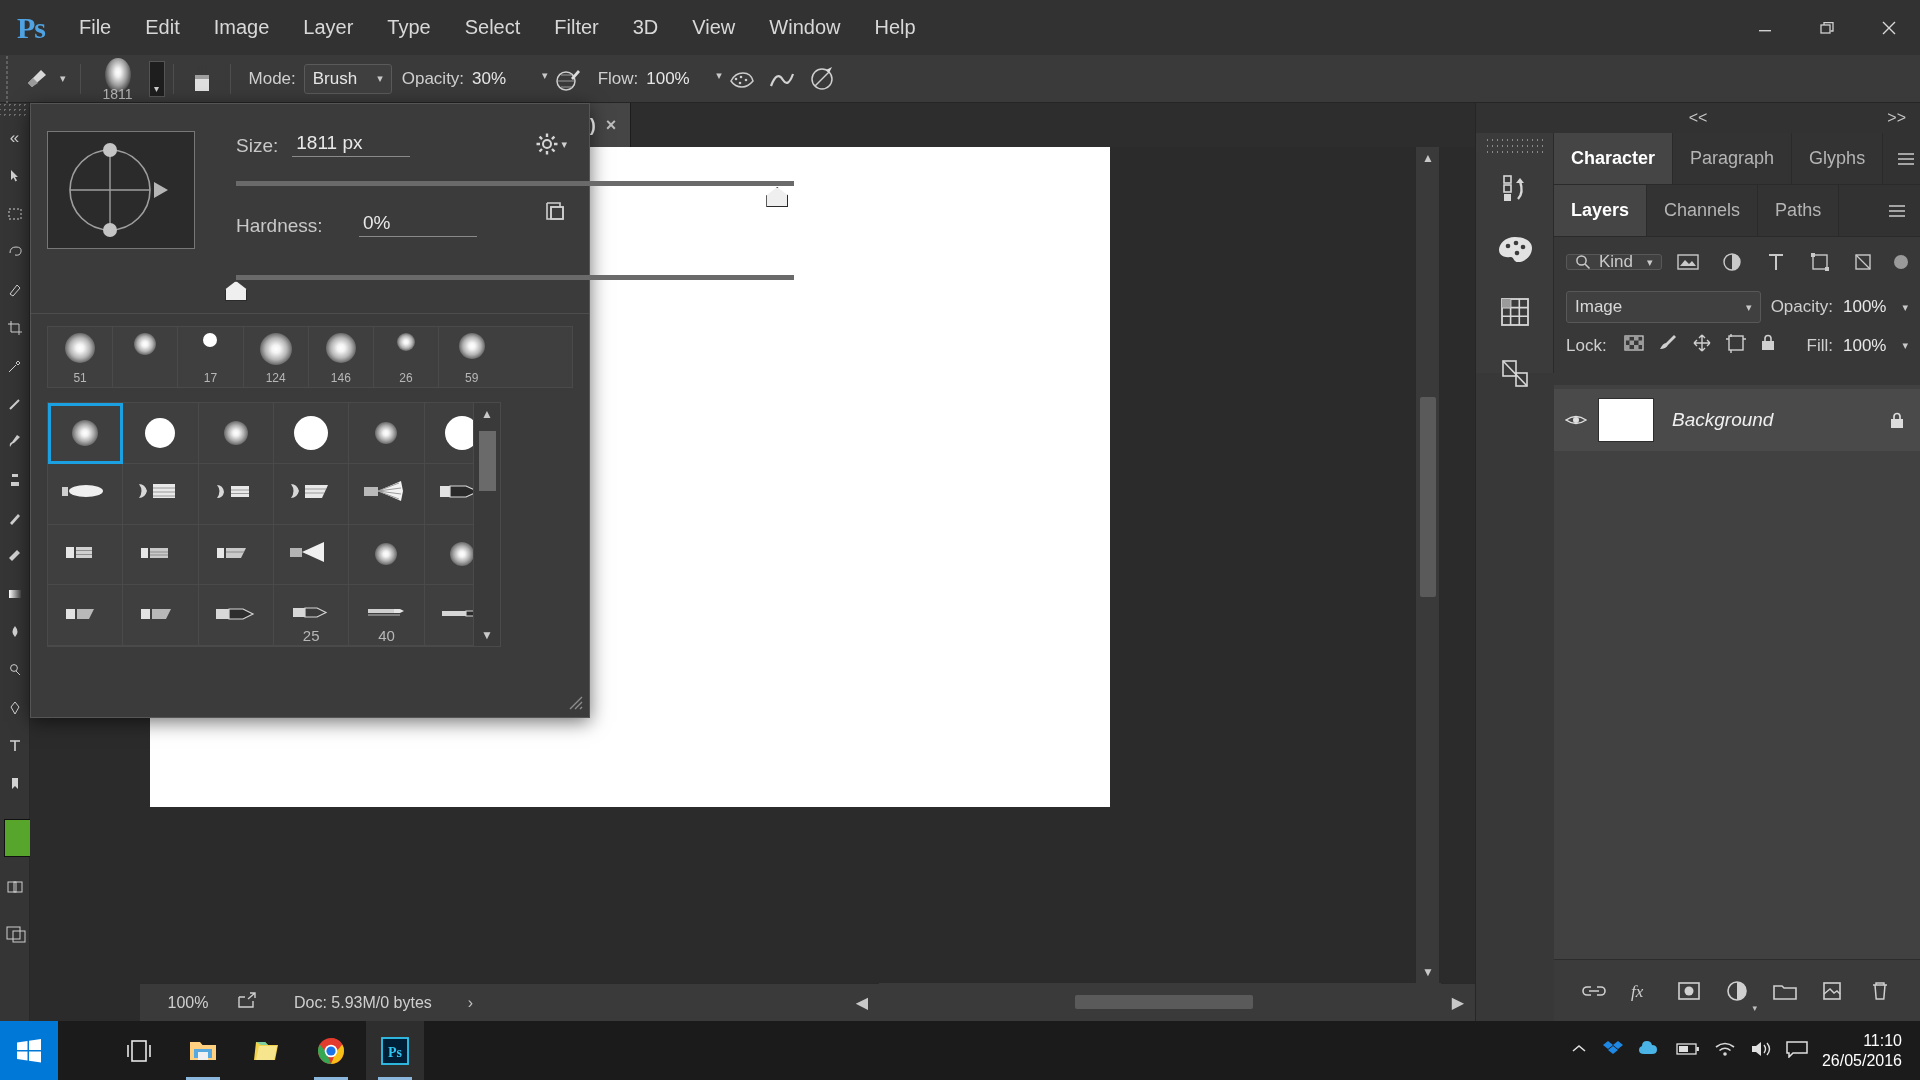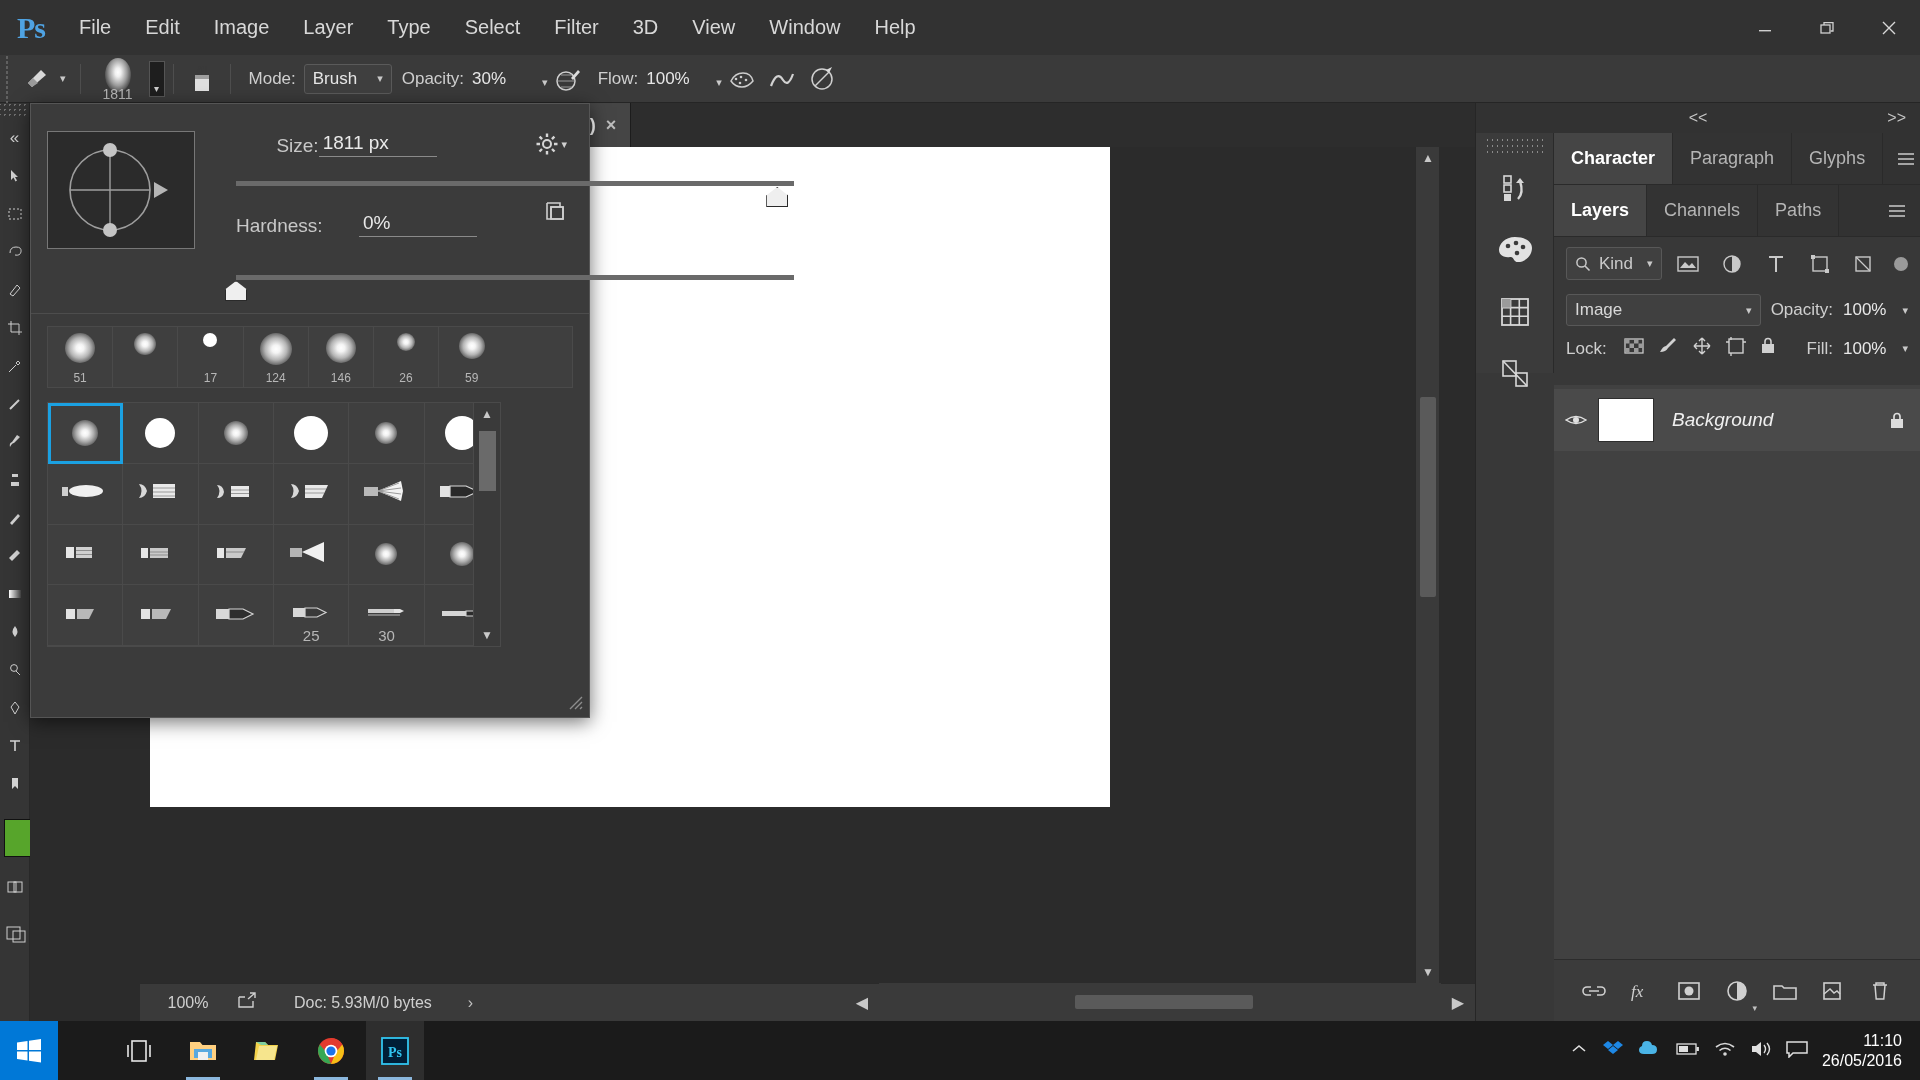--- a/index.html
+++ b/index.html
@@ -65,21 +65,21 @@
   .opt-label{ font-size:17px; color:#cfcfcf; margin:0 8px 0 10px; white-space:nowrap; }
   .opt-select{
     background:#3f3f3f; border:1px solid #5a5a5a; border-radius:3px; height:30px;
     display:flex; align-items:center; padding:0 8px; color:#e6e6e6; font-size:17px;
     min-width:60px; justify-content:space-between; gap:14px;
   }
   .opt-value{
     font-size:17px; color:#e6e6e6; min-width:48px;
   }
   .opt-num{
-    display:flex; align-items:flex-end; gap:16px;
+    display:flex; align-items:flex-start; gap:16px;
   }
   .iconbtn{
     width:40px; height:40px; display:flex; align-items:center; justify-content:center;
   }
 
   
   .toolbar{
     position:absolute; top:103px; left:0; width:30px; bottom:59px;
     background:#353535; border-right:1px solid #282828;
   }
@@ -150,21 +150,21 @@
   .tabrow{ display:flex; align-items:stretch; height:52px; background:#323232; border-bottom:1px solid #2a2a2a; }
   .ptab{
     display:flex; align-items:center; padding:0 17px; font-size:18px; color:#b5b5b5; background:#333333;
     border-right:1px solid #2a2a2a; white-space:nowrap;
   }
   .ptab.active{ background:#454545; color:#ffffff; font-weight:bold; }
   .tabrow .menuicon{ margin-left:auto; display:flex; align-items:center; padding:0 14px; color:#cacaca; }
 
   .filterrow{ display:flex; align-items:center; padding:10px 12px; gap:10px; }
   .kindsel{
-    flex:1; height:33px; background:#404040; border:1px solid #585858; border-radius:3px;
+    flex:1; height:16px; background:#404040; border:1px solid #585858; border-radius:3px;
     display:flex; align-items:center; padding:0 8px; gap:8px; color:#c9c9c9; font-size:17px;
     justify-content:space-between;
   }
   .kindsel .left{ display:flex; align-items:center; gap:8px; }
   .fi{ width:34px; height:30px; display:flex; align-items:center; justify-content:center; color:#cfcfcf; }
   .togglecircle{ width:14px; height:14px; border-radius:50%; background:#9a9a9a; margin-left:4px; }
 
   .bmrow{ display:flex; align-items:center; padding:4px 12px 8px 12px; gap:10px; }
   .bmsel{
     width:215px; height:32px; background:#404040; border:1px solid #585858; border-radius:3px;
@@ -795,21 +795,21 @@
       </div>
 
       <div class="bp-new">
         <svg width="22" height="22" viewBox="0 0 22 22">
           <path d="M2 3 h13 v4 M2 3 v16 h16 V7 H6 V19" fill="none" stroke="#d0d0d0" stroke-width="1.6"></path>
           <rect x="6" y="7" width="12" height="12" fill="none" stroke="#d0d0d0" stroke-width="1.6"></rect>
         </svg>
       </div>
 
       <div class="bp-row" style="top:28px;">
-        <div style="display:flex; justify-content:center; align-items:flex-end;">
+        <div style="display:flex; justify-content:flex-start; align-items:flex-end;gap:14px;">
           <span class="rlab">Size:</span>
           <span class="bp-field" style="min-width:118px; text-align:left;">1811 px</span>
         </div>
       </div>
       <div class="bp-row slider" style="top:73px; left:205px; right:112px;">
         <div class="track"></div>
         <div class="knob" style="left:calc(97% - 11px); top:10px;"></div>
       </div>
 
       <div class="bp-row" style="top:108px;">
@@ -970,21 +970,21 @@
               <path d="M21 6 h12 l9 4.5 -9 4.5 H21z" fill="#3a3a3a" stroke="#d5d5d5" stroke-width="1.2"></path>
             </svg></span>
           <div class="gnum">25</div>
         </div>
         <div class="gcell">
           <span><svg width="54" height="22" viewBox="0 0 54 22">
               <rect x="9" y="7" width="26" height="4" fill="#cfcfcf"></rect>
               <path d="M35 7 h6 l4 2 -4 2 h-6z" fill="#e4e4e4"></path>
               <path d="M9 13 h32" stroke="#9a9a9a" stroke-width="1.4"></path>
             </svg></span>
-          <div class="gnum">30</div>
+          <div class="gnum">40</div>
         </div>
         <div class="gcell">
           <span><svg width="54" height="26" viewBox="0 0 54 26">
               <rect x="7" y="11" width="24" height="5" fill="#d6d6d6"></rect>
               <path d="M31 11 h8 l6 2.5 -6 2.5 h-8z" fill="#2c2c2c" stroke="#d5d5d5" stroke-width="1.1"></path>
             </svg></span>
         </div>
       </div>
 
     <div class="bp-gscroll">

